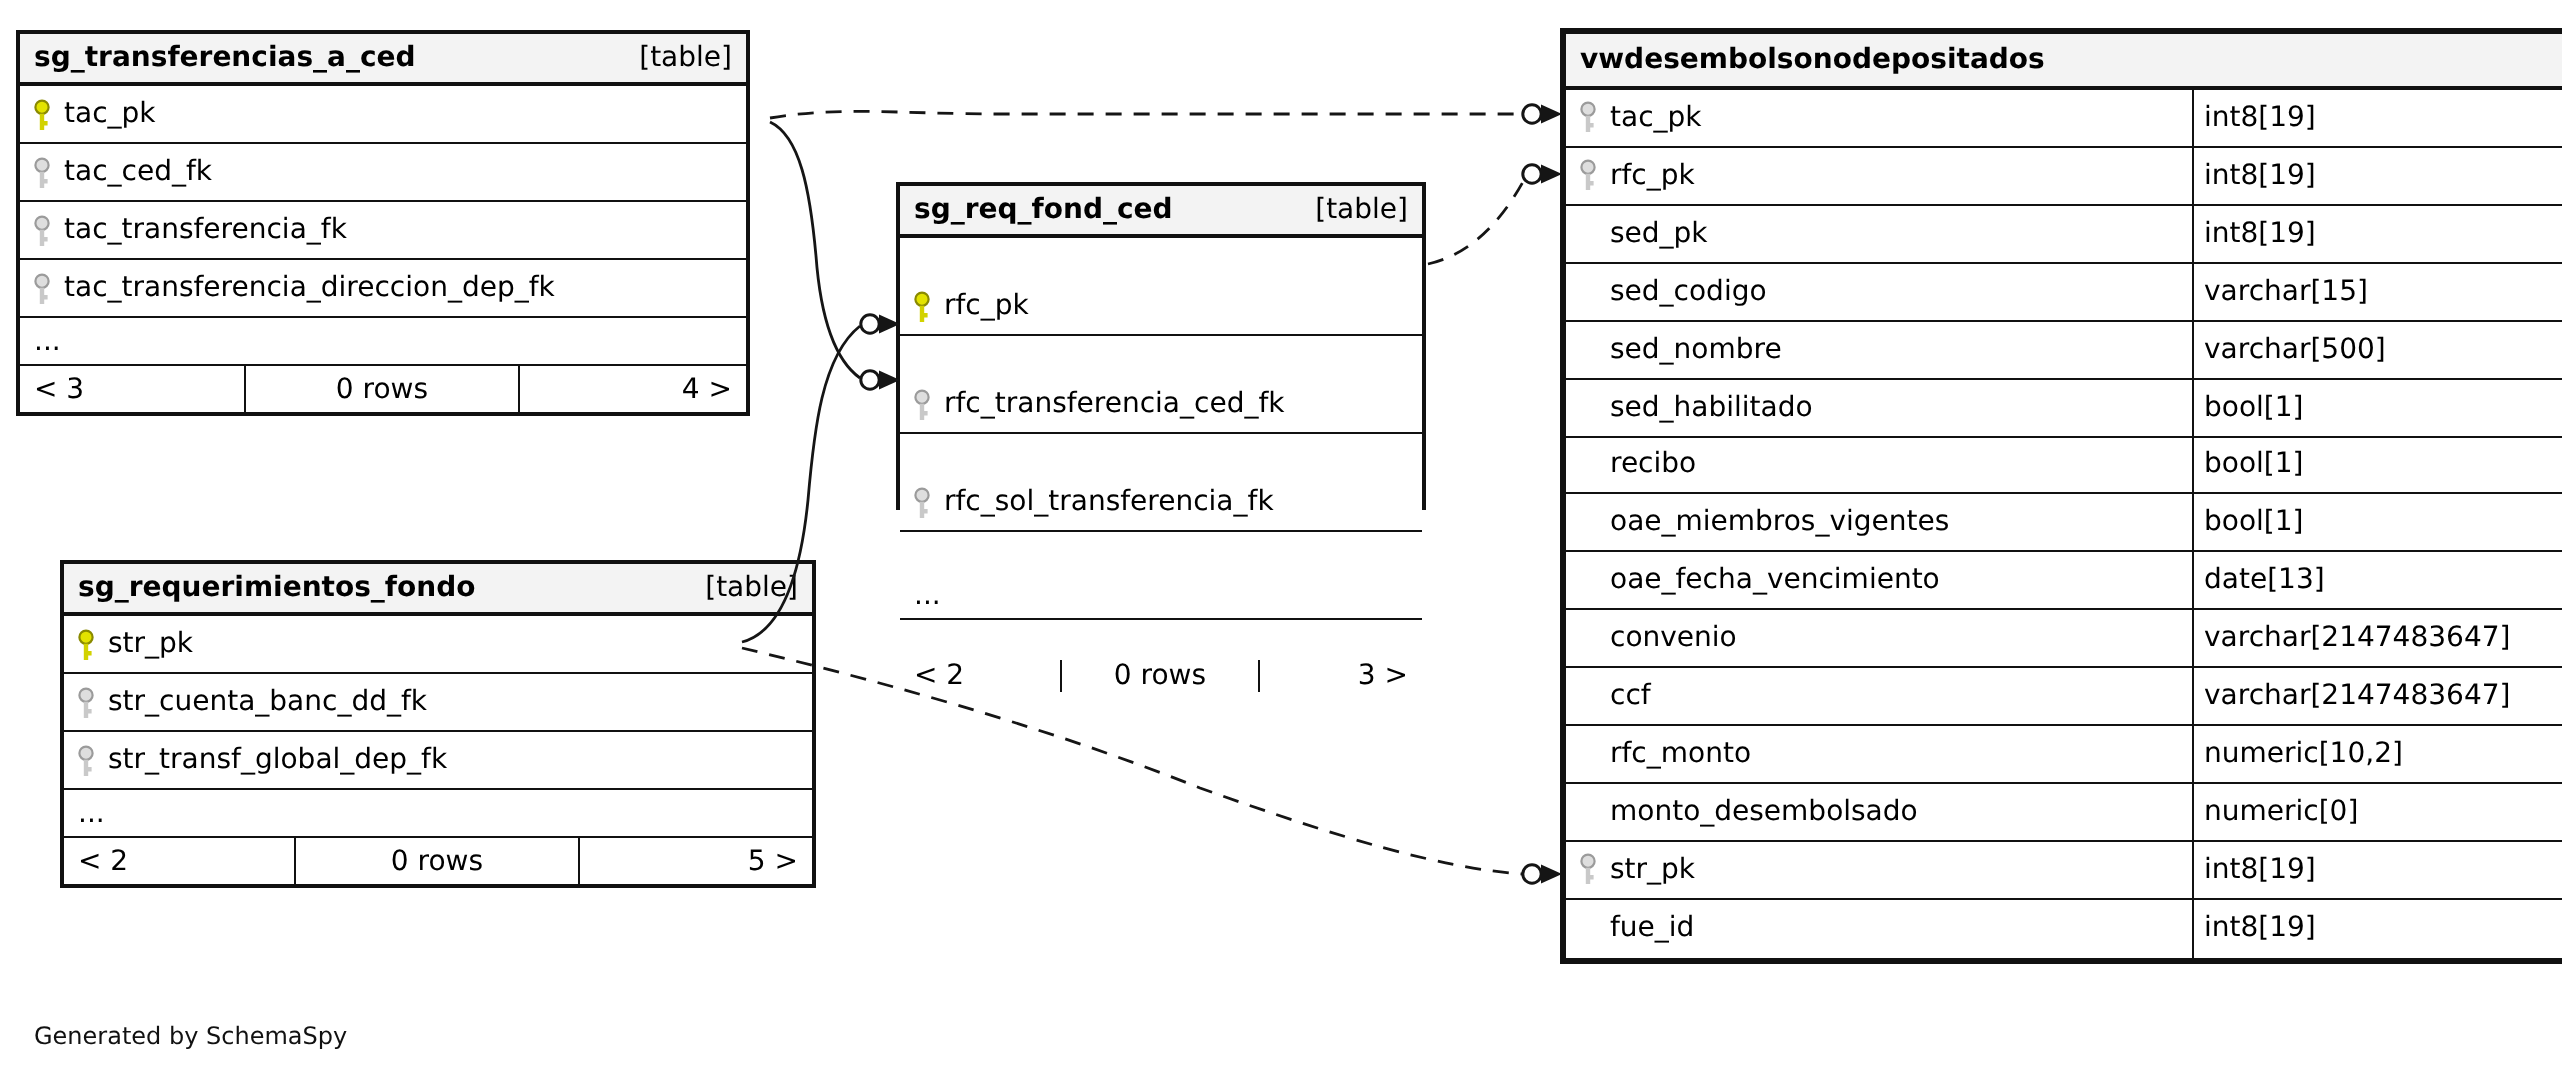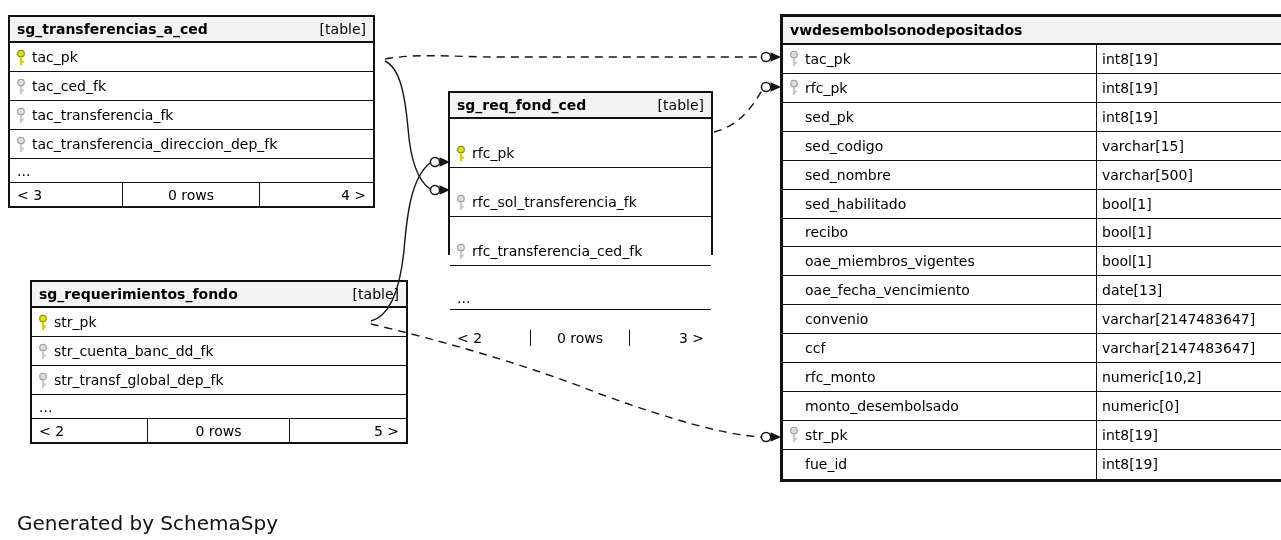--- a/index.html
+++ b/index.html
@@ -39,21 +39,21 @@
   .vname { flex:0 0 314px; display:flex; align-items:center; height:100%;
            padding:0 6px; border-right:1.5px solid #111; box-sizing:border-box; }
   .vtype { flex:1; display:flex; align-items:center; padding:16px 5px; height:100%; }
 
   .wires { position:absolute; left:0; top:0; pointer-events:none; z-index:5; }
   .wire { fill:none; stroke:#151515; stroke-width:1.4; }
   .wire--dashed { stroke-dasharray:8 6; }
   .ep-circle { fill:#ffffff; stroke:#151515; stroke-width:1.5; }
   .ep-arrow { fill:#151515; stroke:none; }
 
-  .credit { position:absolute; left:17px; top:511px; font-size:20px; color:#111; }
+  .credit { position:absolute; left:17px; top:511px; font-size:12px; color:#111; }
 </style>
 </head>
 <body>
 
 <div class="entity" style="left:8px; top:15px; width:367px; height:193px;">
   <div class="ehead">
     <span class="t">sg_transferencias_a_ced</span>
     <span class="k">[table]</span>
   </div>
   <div class="erow">
@@ -114,30 +114,30 @@
     </span>
     <span>rfc_pk</span>
   </div>
   <div class="erow">
     <span class="keyslot">
       <svg class="key key-fk" width="10" height="17" viewBox="0 0 10 17">
           <circle class="head" cx="5" cy="4.6" r="3.3"></circle>
           <path class="stem" d="M5 7.9 V16 M5 12.6 h2.8"></path>
         </svg>
     </span>
+    <span>rfc_transferencia_ced_fk</span>
+  </div>
+  <div class="erow">
+    <span class="keyslot">
+      <svg class="key key-fk" width="10" height="17" viewBox="0 0 10 17">
+          <circle class="head" cx="5" cy="4.6" r="3.3"></circle>
+          <path class="stem" d="M5 7.9 V16 M5 12.6 h2.8"></path>
+        </svg>
+    </span>
     <span>rfc_sol_transferencia_fk</span>
-  </div>
-  <div class="erow">
-    <span class="keyslot">
-      <svg class="key key-fk" width="10" height="17" viewBox="0 0 10 17">
-          <circle class="head" cx="5" cy="4.6" r="3.3"></circle>
-          <path class="stem" d="M5 7.9 V16 M5 12.6 h2.8"></path>
-        </svg>
-    </span>
-    <span>rfc_transferencia_ced_fk</span>
   </div>
   <div class="edots">...</div>
   <div class="efoot">
     <span class="c c1">&lt; 2</span>
     <span class="c c2">0 rows</span>
     <span class="c c3">3 &gt;</span>
   </div>
 </div>
 
 <div class="entity" style="left:30px; top:280px; width:378px; height:164px;">

